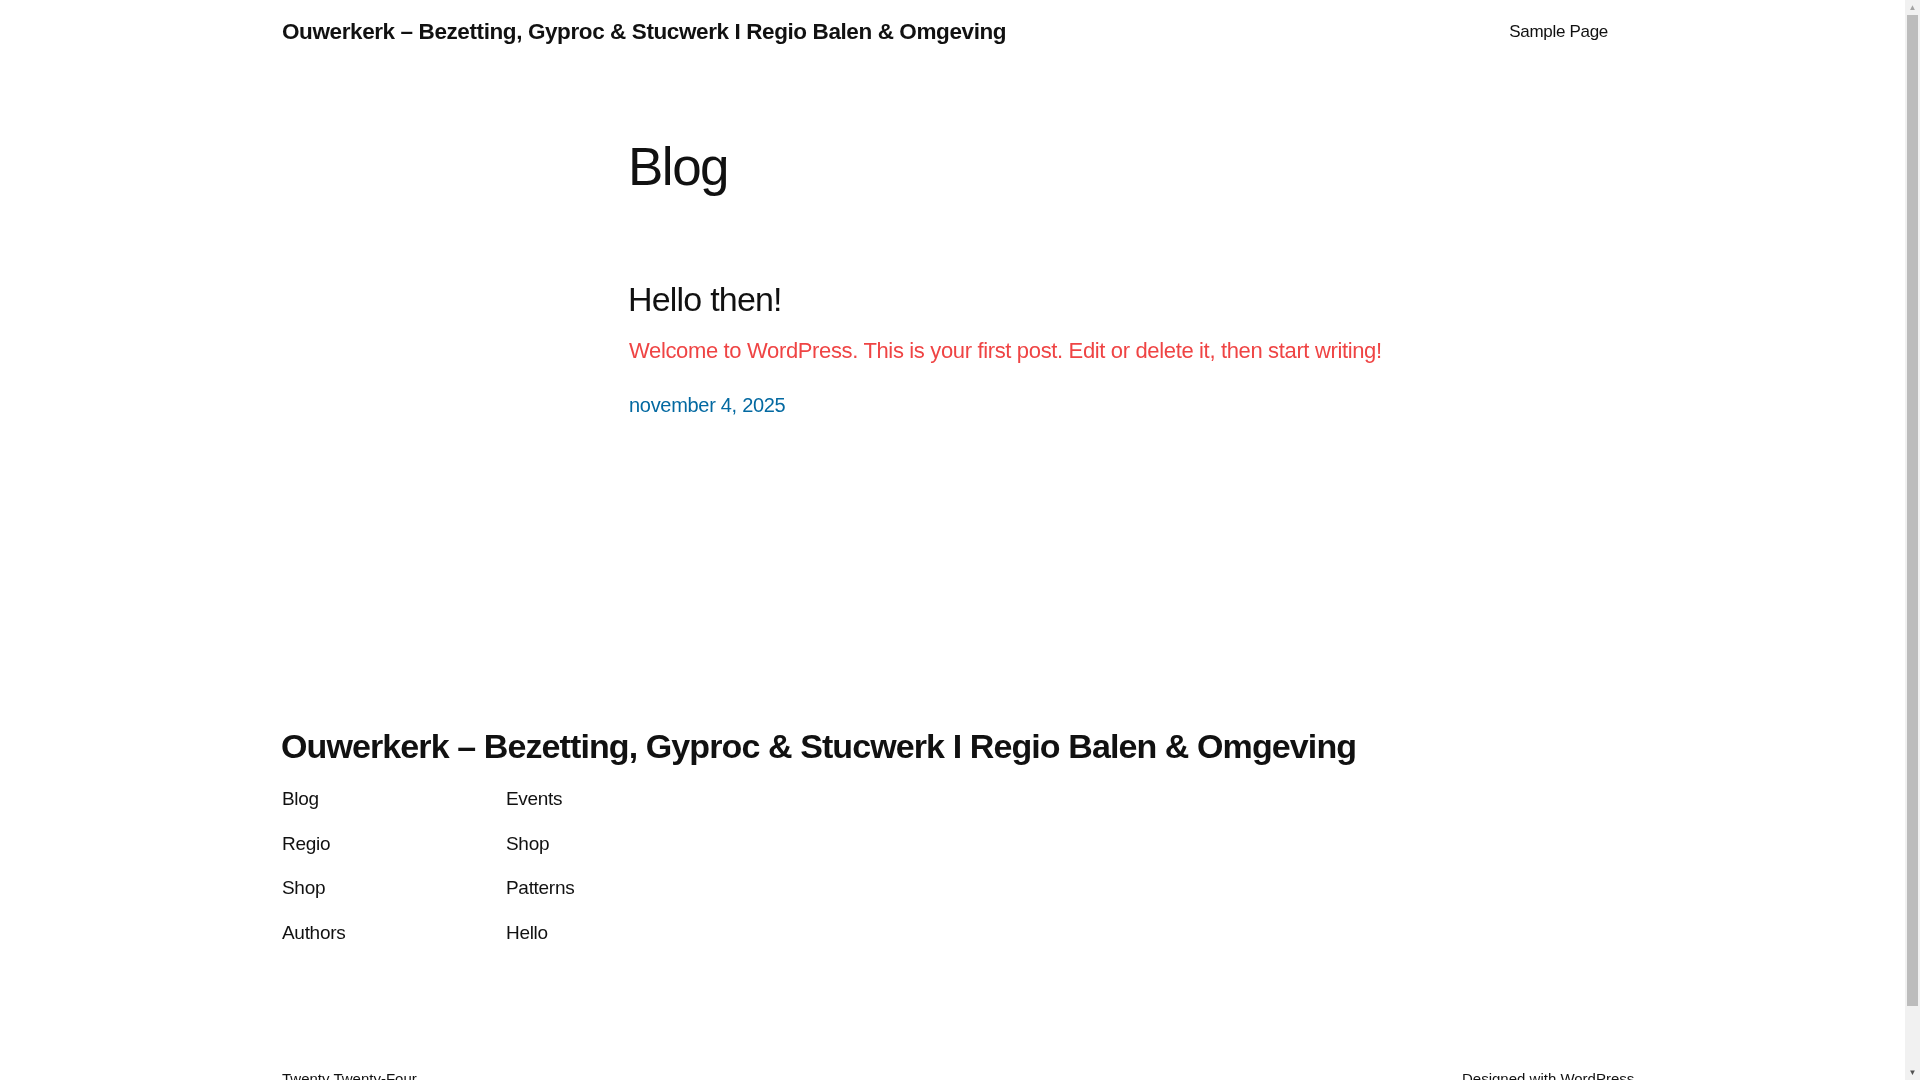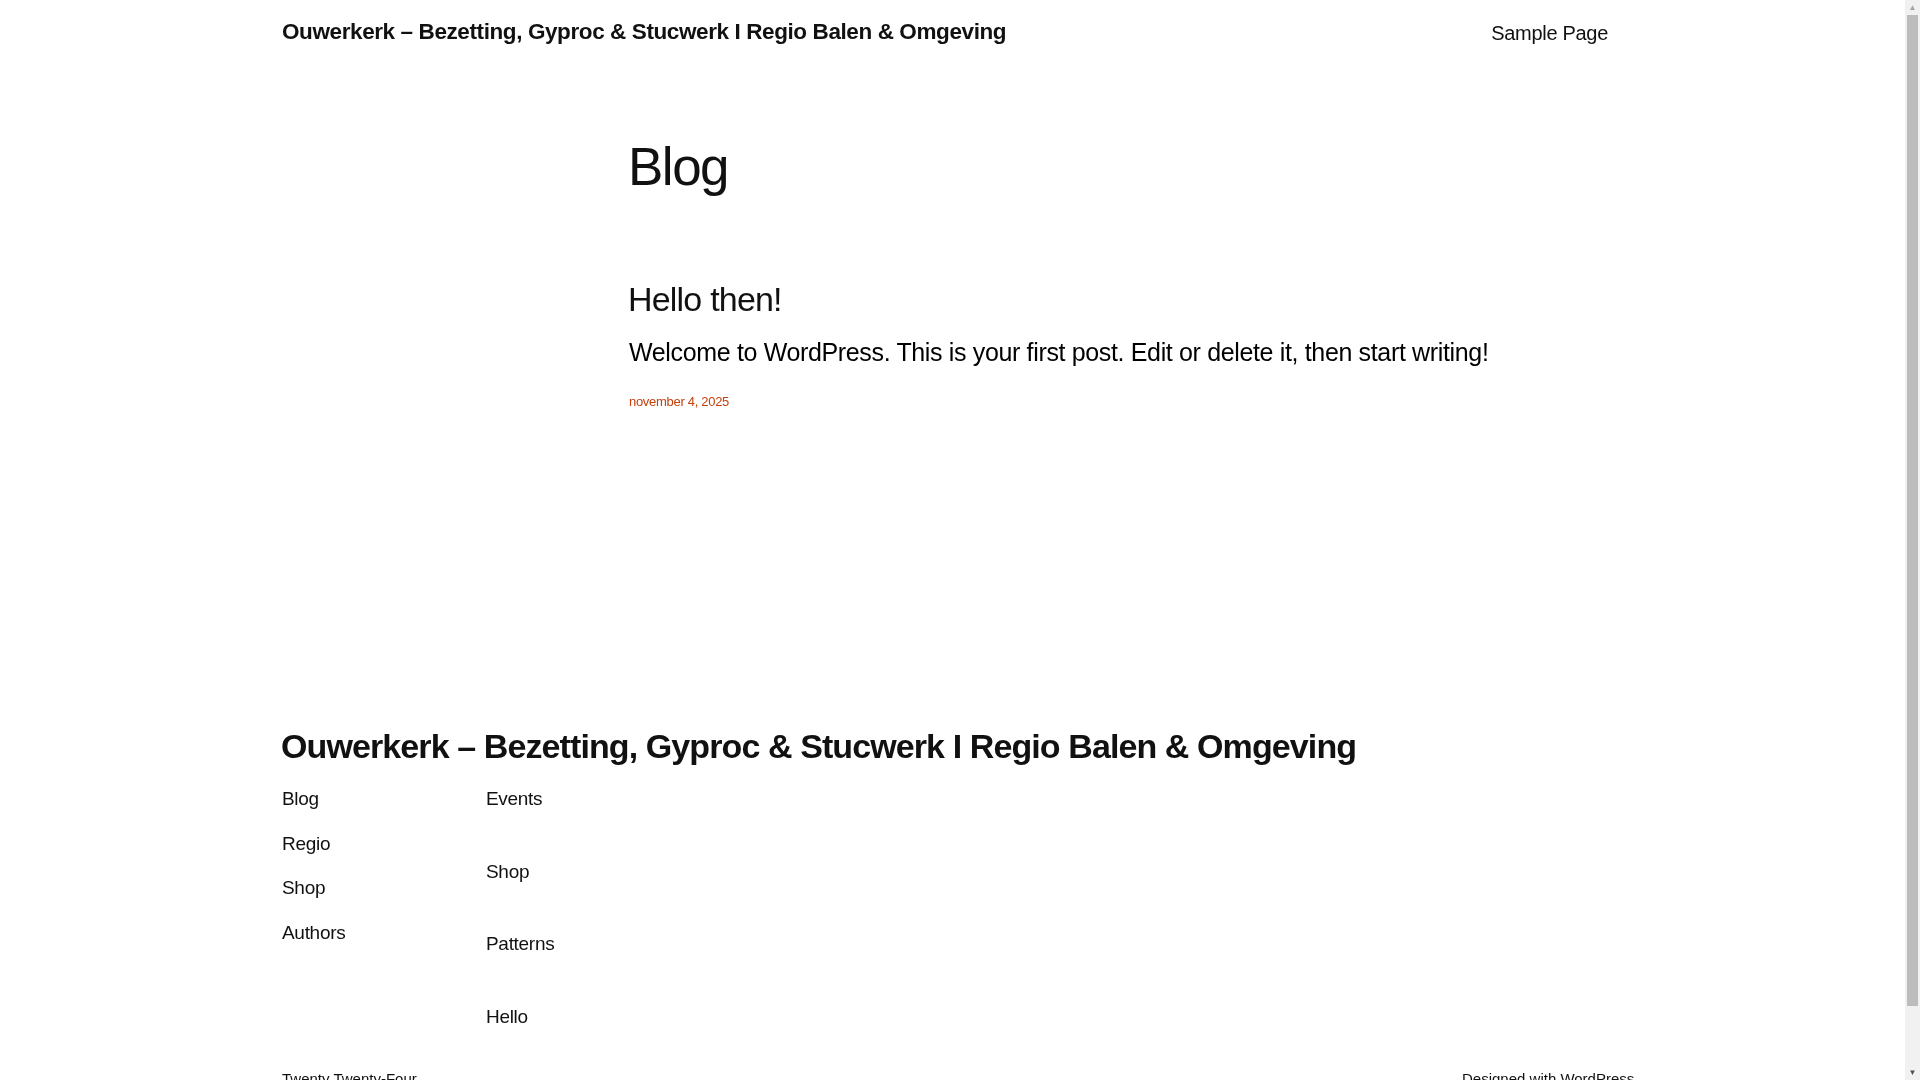--- a/index.html
+++ b/index.html
@@ -11,50 +11,50 @@
   .page { position:absolute; left:0; top:0; width:1905px; height:807px; background:#fff; }
 
   
   .site-title-header {
     position:absolute; left:282px; top:19px;
     font-size:22.5px; font-weight:700; letter-spacing:-0.4px; color:#111;
     white-space:nowrap; text-decoration:none;
   }
   .header-nav { position:absolute; right:297px; top:22px; }
   .header-nav a {
-    font-size:20px; color:#111; text-decoration:none; letter-spacing:-0.3px;
+    font-size:17px; color:#111; text-decoration:none; letter-spacing:-0.3px;
   }
 
   
   .page-title {
     position:absolute; left:628px; top:136px; margin:0;
     font-size:53px; font-weight:400; letter-spacing:-1.5px; color:#111;
   }
   .post-title {
     position:absolute; left:628px; top:280px; margin:0;
     font-size:34px; font-weight:400; letter-spacing:-0.8px; color:#111;
   }
   .post-excerpt {
     position:absolute; left:629px; top:338px; margin:0;
-    font-size:25px; color:#000000; letter-spacing:-0.35px; white-space:nowrap;
+    font-size:22px; color:#ef4444; letter-spacing:-0.35px; white-space:nowrap;
   }
   .post-date {
     position:absolute; left:629px; top:394px;
-    font-size:13px; color:#c2410c; letter-spacing:-0.3px; text-decoration:none;
+    font-size:20px; color:#0369a1; letter-spacing:-0.3px; text-decoration:none;
   }
 
   
   .footer-title {
     position:absolute; left:281px; top:727px;
     font-size:34px; font-weight:700; letter-spacing:-0.9px; color:#111;
     white-space:nowrap; text-decoration:none;
   }
   .footer-col { position:absolute; top:786px; display:flex; flex-direction:column; }
   .footer-col.c1 { left:282px; }
-  .footer-col.c2 { left:486px;gap:28px; }
+  .footer-col.c2 { left:506px; }
   .footer-col a {
     font-size:19px; color:#111; text-decoration:none; letter-spacing:-0.3px;
     height:44.5px; line-height:26px;
   }
   .footer-bottom-left {
     position:absolute; left:282px; top:1070px;
     font-size:15px; color:#111; white-space:nowrap;
   }
   .footer-bottom-right {
     position:absolute; left:1462px; top:1070px;

